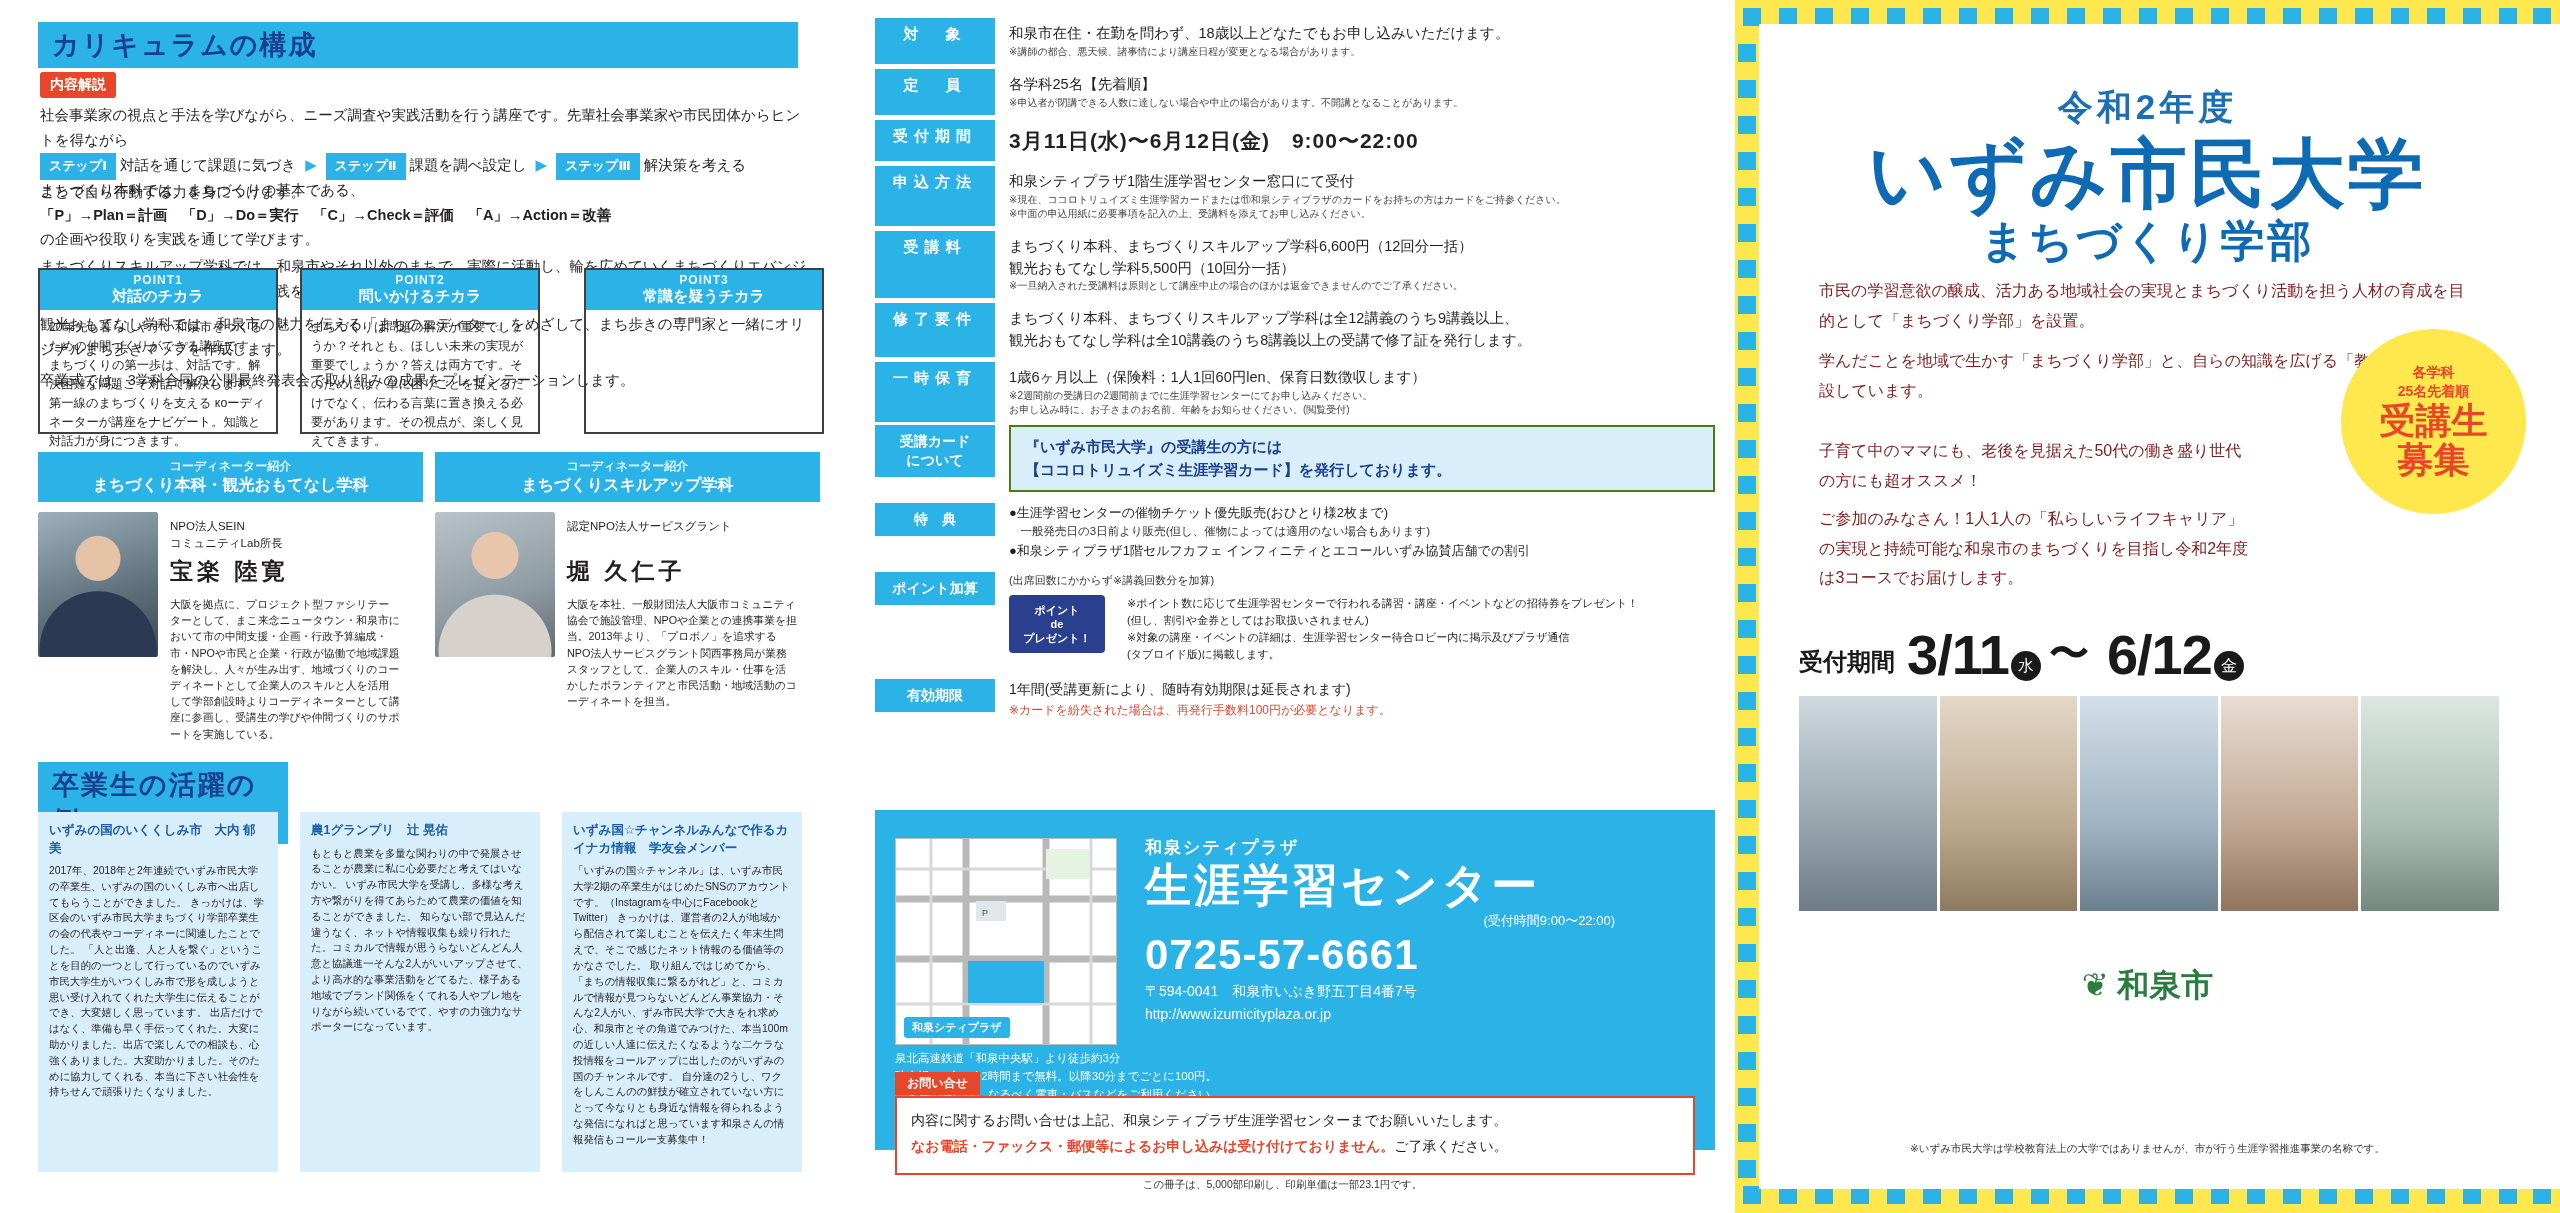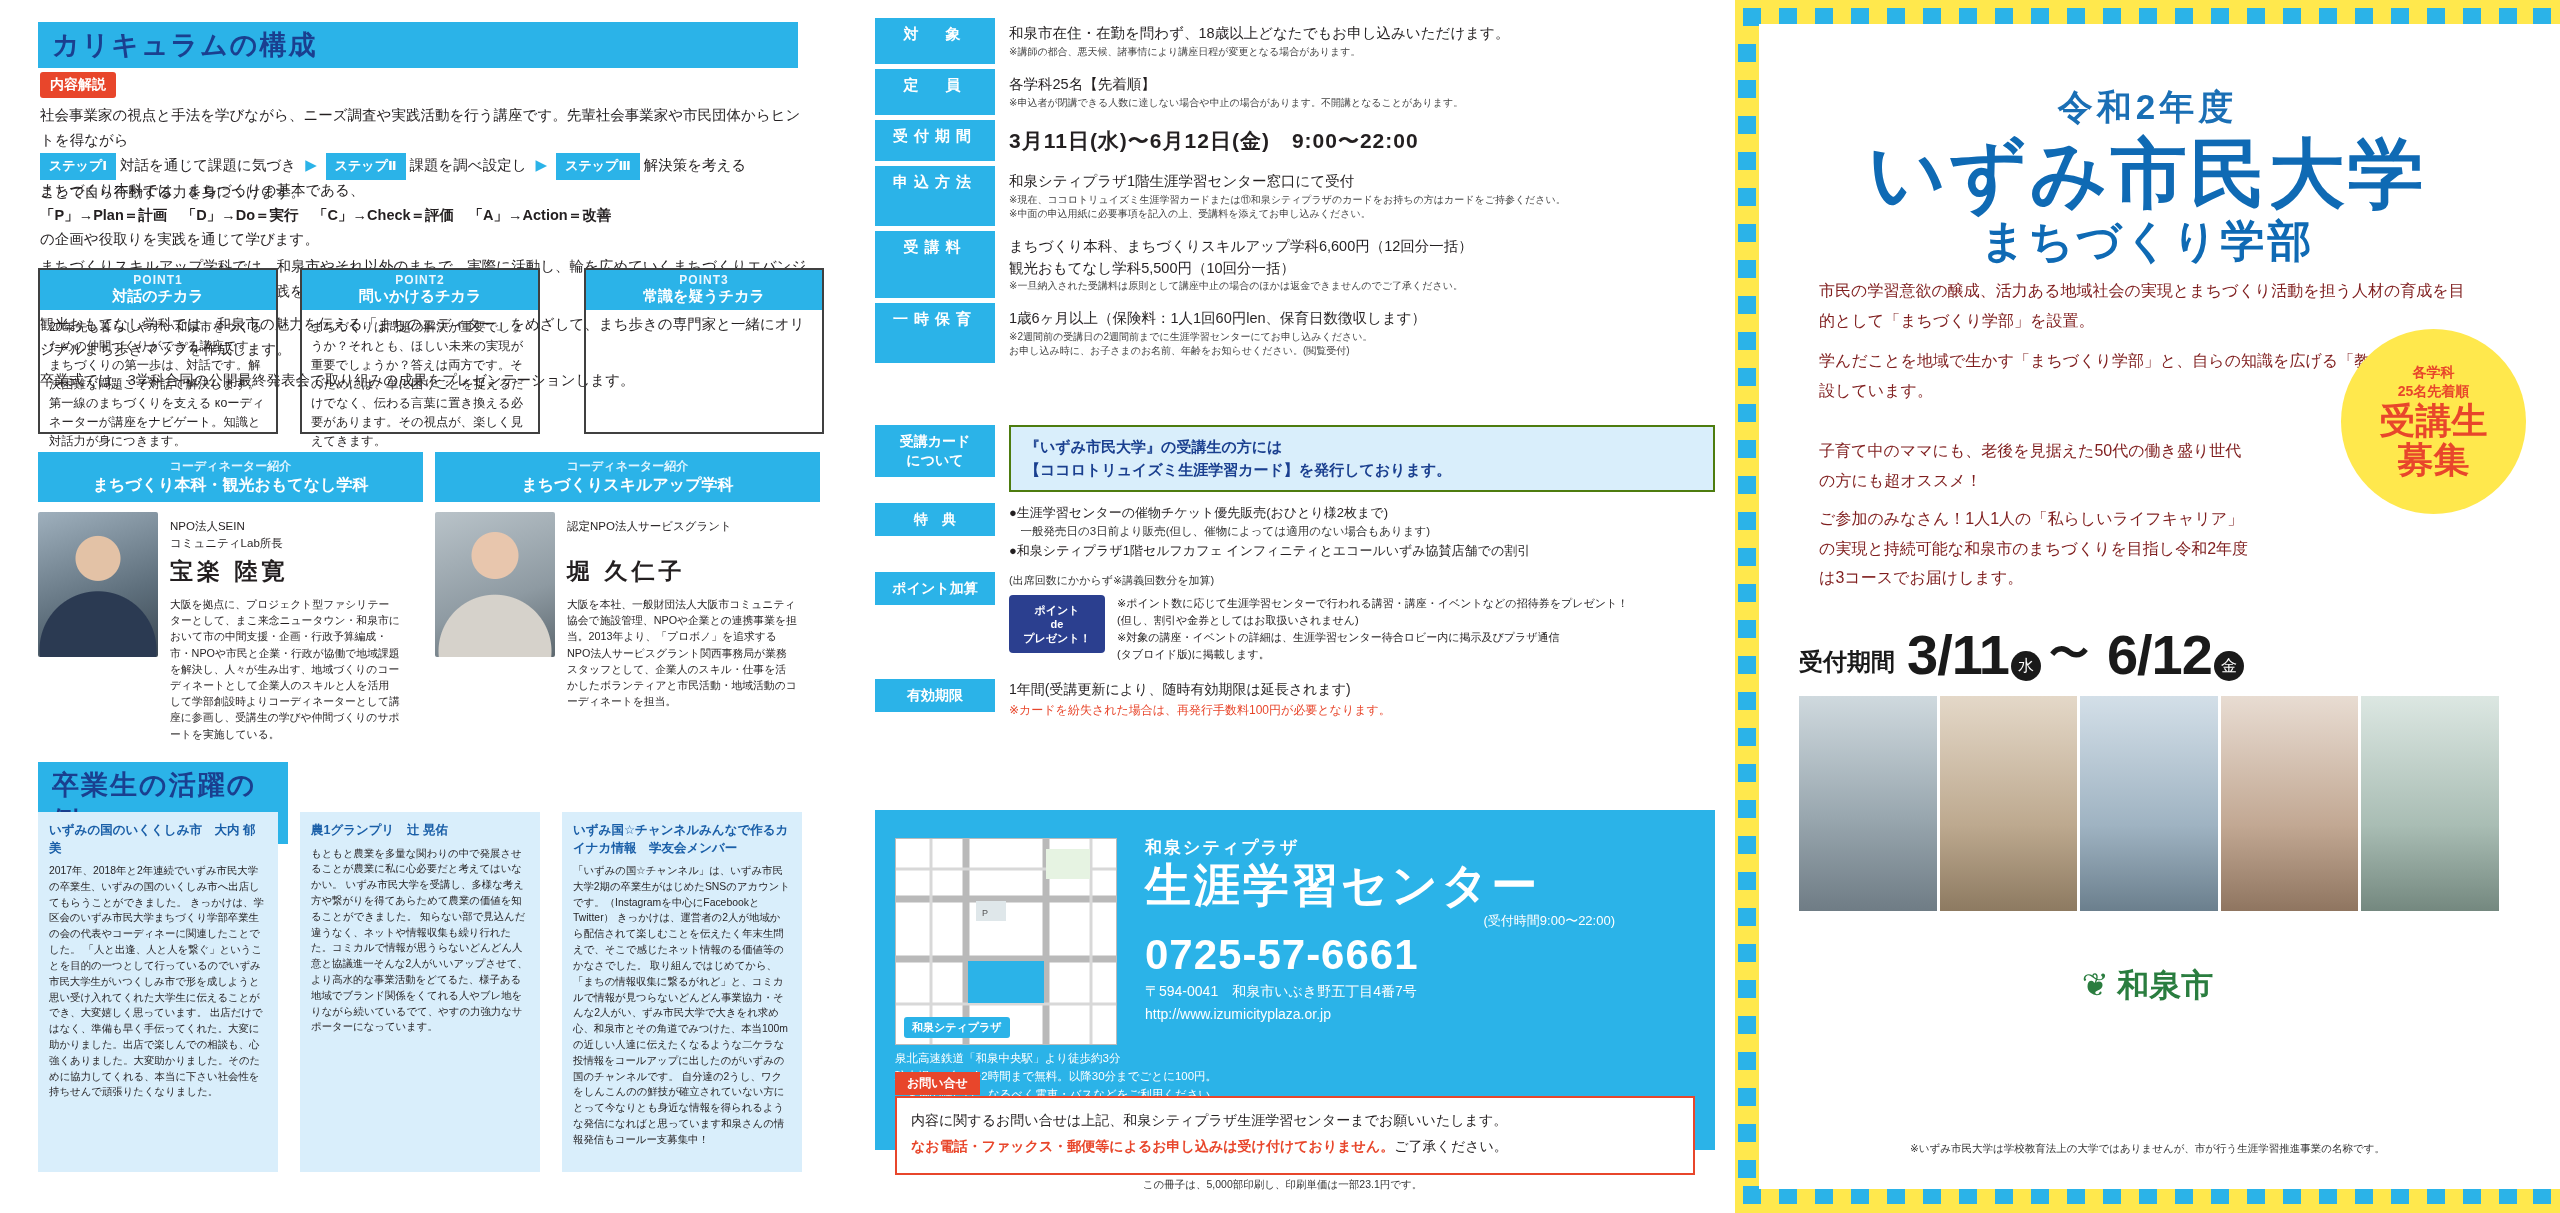--- a/index.html
+++ b/index.html
@@ -228,20 +228,27 @@
       </div>
       <div class="trow">
         <div class="tlab">受講料</div>
         <div class="tval">
           <span style="white-space:pre-line;">まちづくり本科、まちづくりスキルアップ学科6,600円（12回分一括）
 観光おもてなし学科5,500円（10回分一括）</span>
           <span class="small">※一旦納入された受講料は原則として講座中止の場合のほかは返金できませんのでご了承ください。</span>
         </div>
       </div>
       <div class="trow">
+        <div class="tlab">修了要件</div>
+        <div class="tval">
+          <span style="white-space:pre-line;">まちづくり本科、まちづくりスキルアップ学科は全12講義のうち9講義以上、
+観光おもてなし学科は全10講義のうち8講義以上の受講で修了証を発行します。</span>
+        </div>
+      </div>
+      <div class="trow">
         <div class="tlab">一時保育</div>
         <div class="tval">
           <span>1歳6ヶ月以上（保険料：1人1回60円len、保育日数徴収します）</span>
           <span class="small" style="white-space:pre-line;">※2週間前の受講日の2週間前までに生涯学習センターにてお申し込みください。
 お申し込み時に、お子さまのお名前、年齢をお知らせください。(閲覧受付)</span>
         </div>
       </div>
     </div>
 
     <div class="card-sec">
@@ -264,21 +271,21 @@
           <div>●生涯学習センターの催物チケット優先販売(おひとり様2枚まで)</div>
           <div style="font-size:11.5px;color:#333;">　一般発売日の3日前より販売(但し、催物によっては適用のない場合もあります)</div>
           <div>●和泉シティプラザ1階セルフカフェ インフィニティとエコールいずみ協賛店舗での割引</div>
         </div>
       </div>
 
       <div class="cbox">
         <div class="clab">ポイント加算</div>
         <div class="cval">
           <div style="font-size:11px;color:#333;margin-bottom:6px;">(出席回数にかからず※講義回数分を加算)</div>
-          <div style="display:flex;align-items:flex-start;gap:12px;">
+          <div style="display:flex;align-items:flex-start;gap:22px;">
             <div class="pointcard">
               <div>
                 <div>ポイント</div>
                 <div>de</div>
                 <div>プレゼント！</div>
               </div>
             </div>
             <div style="font-size:11px;line-height:1.55;color:#231f20;">
               <div>※ポイント数に応じて生涯学習センターで行われる講習・講座・イベントなどの招待券をプレゼント！</div>
               <div>(但し、割引や金券としてはお取扱いされません)</div>

